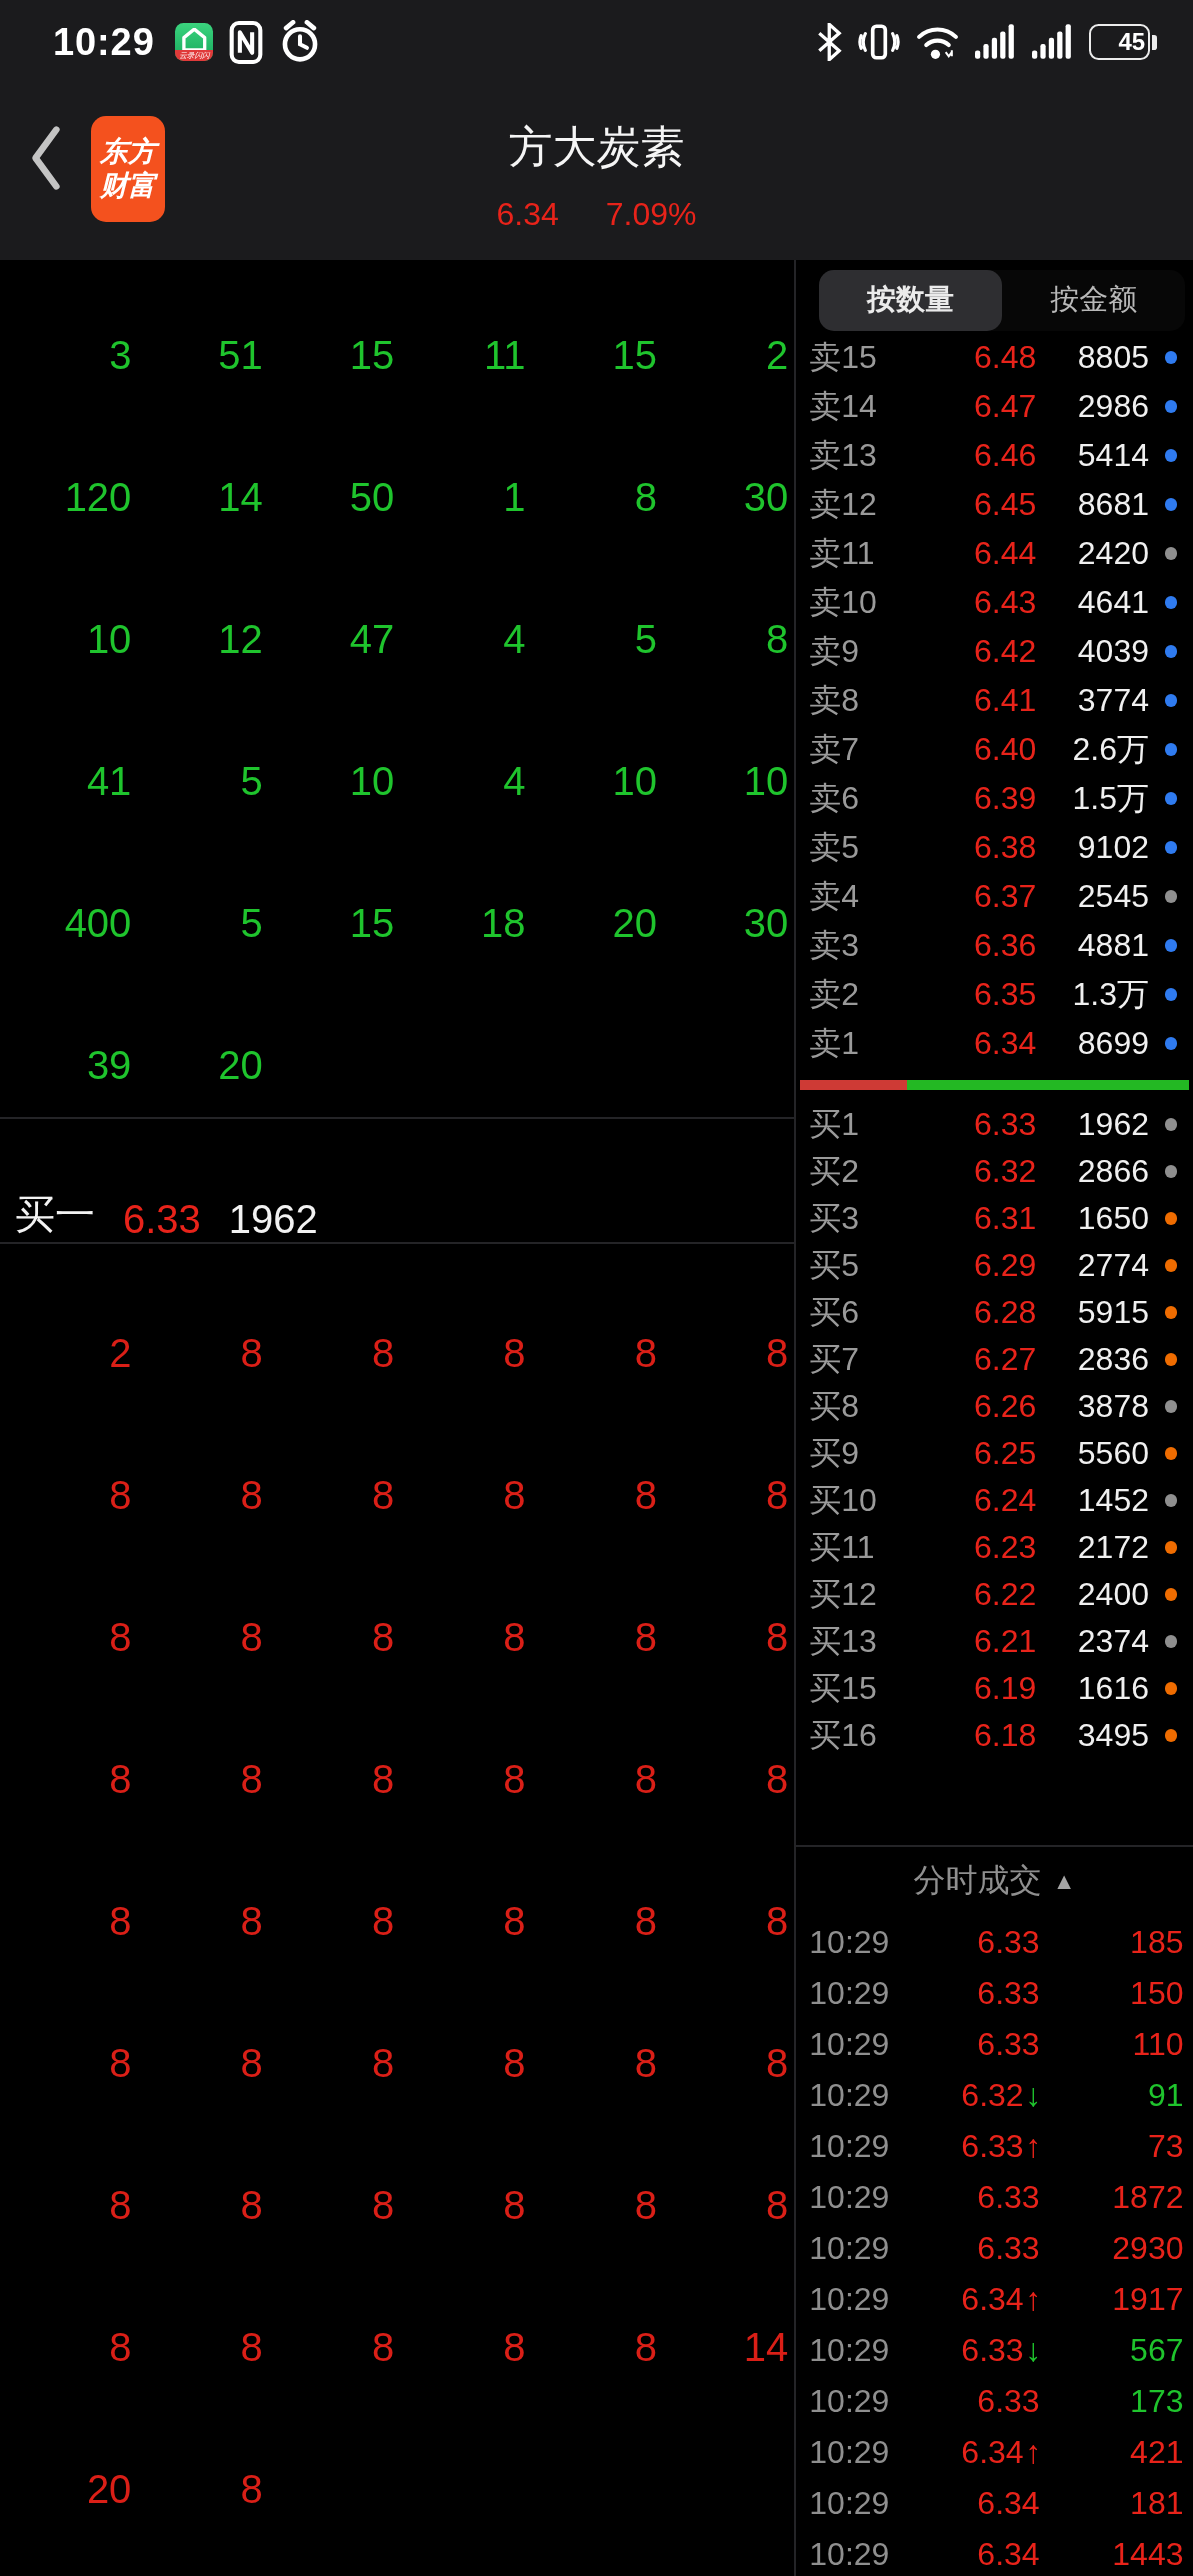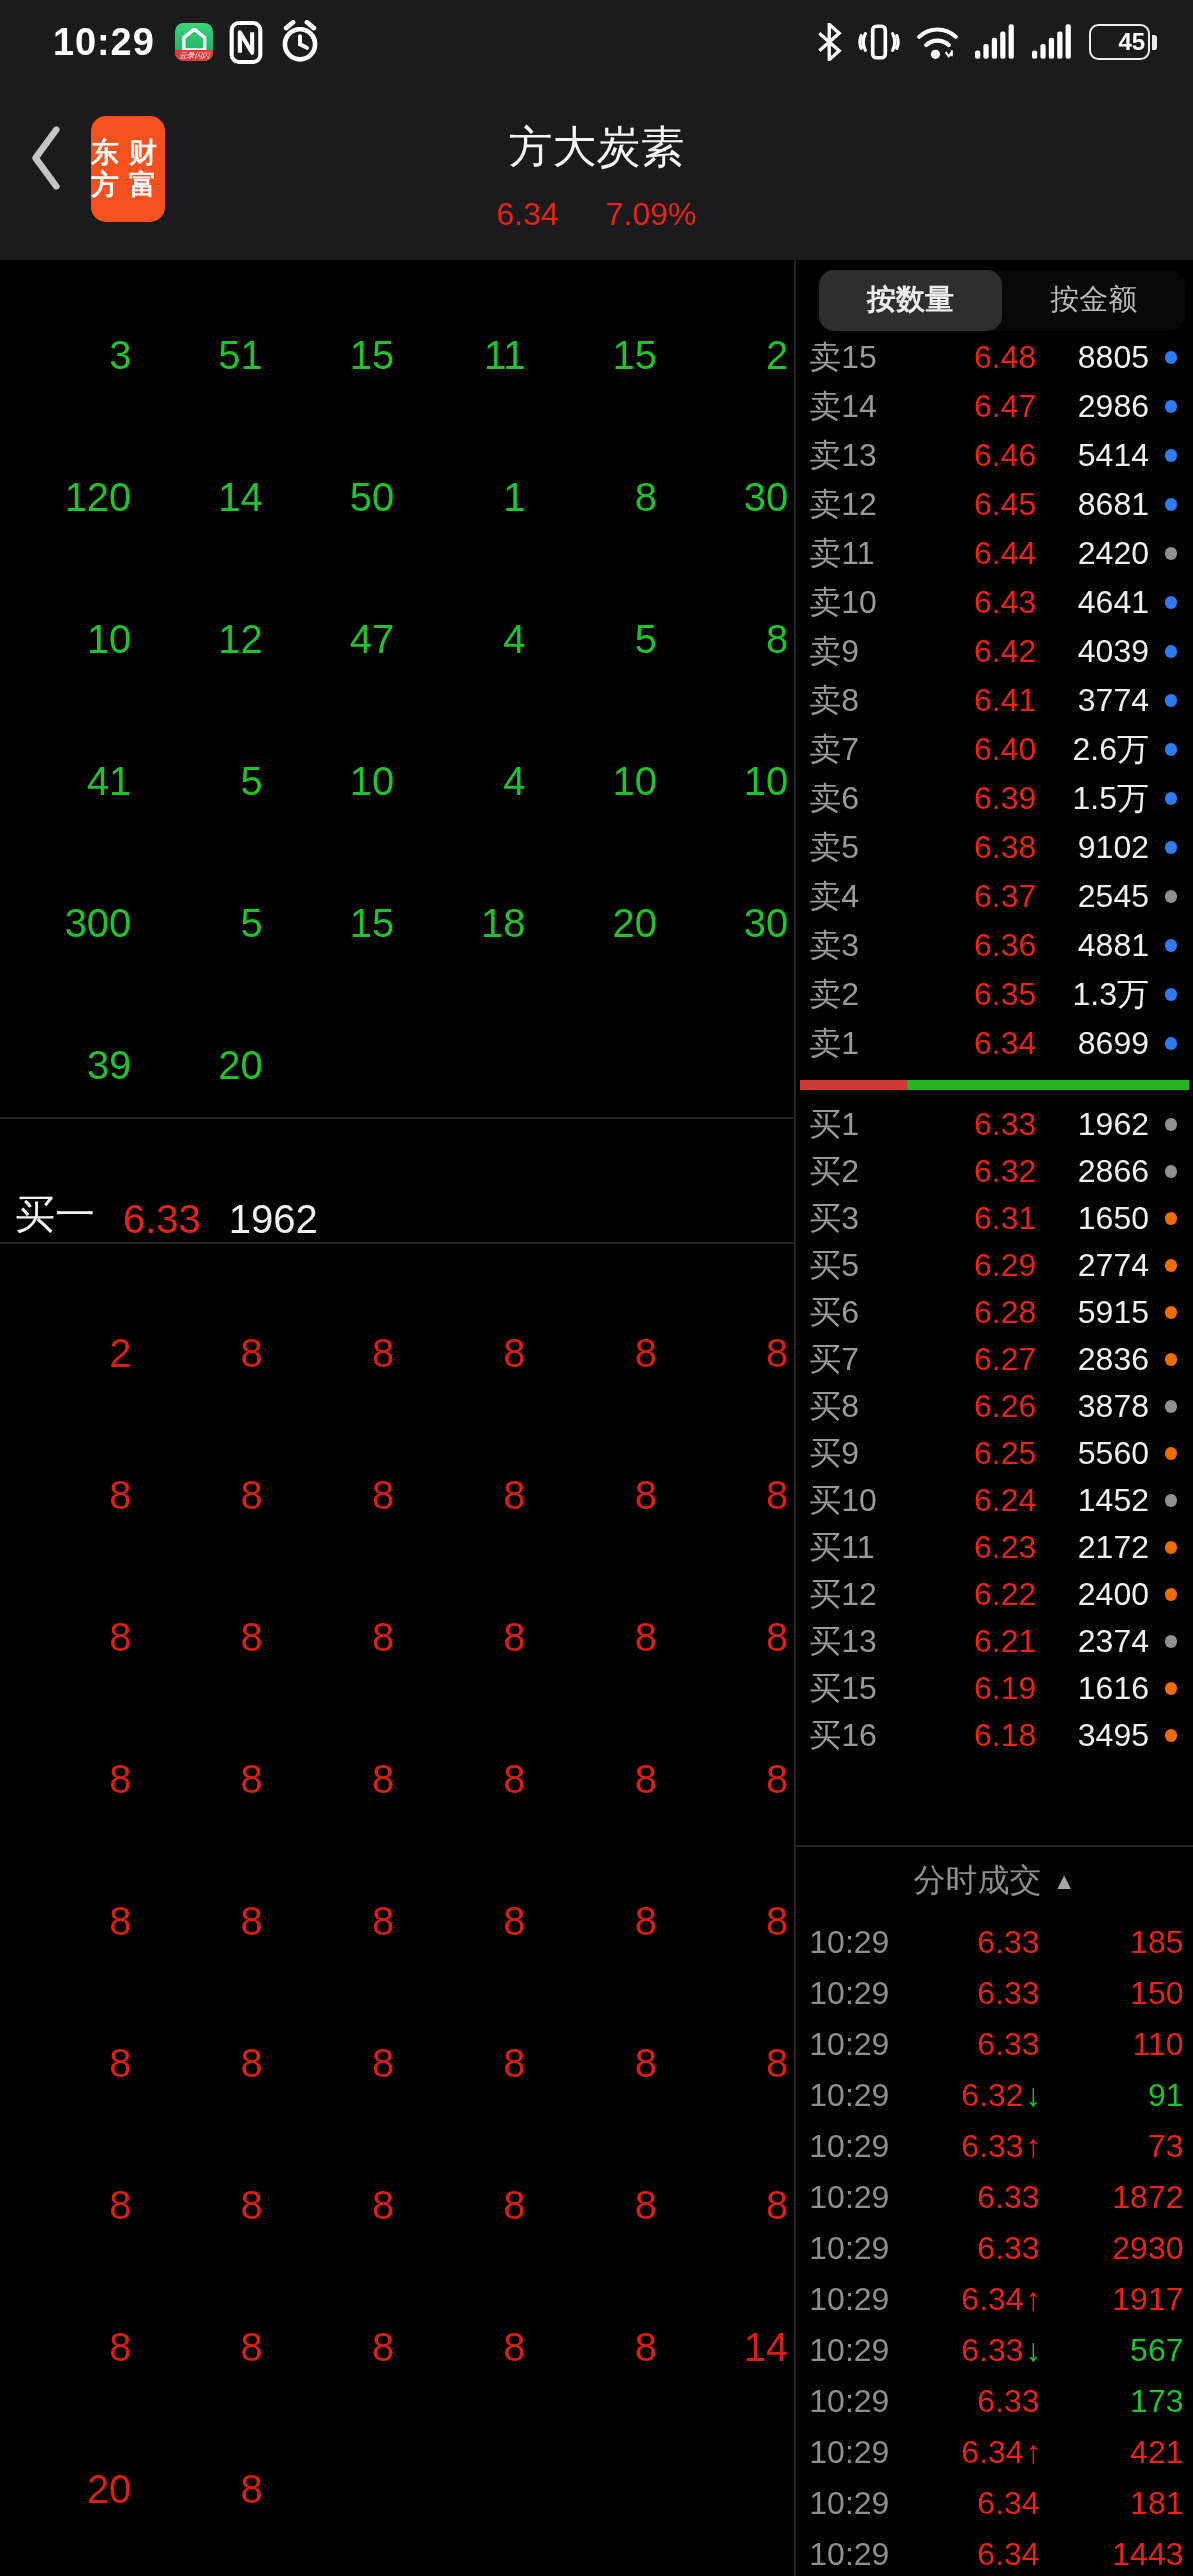--- a/index.html
+++ b/index.html
@@ -25,21 +25,21 @@
                    border-radius:0 0 8.5px 8.5px;color:#fff;font-size:7.6px;line-height:11.4px;text-align:center;overflow:hidden;font-style:italic;}
   .batt{position:relative;width:61px;height:36px;border:2.8px solid #ececec;border-radius:9.5px;display:flex;align-items:center;justify-content:center;overflow:hidden;}
   .batt-fill{position:absolute;left:0;top:0;bottom:0;background:#6a6a6a;}
   .batt span{position:relative;font-size:24px;font-weight:700;color:#fff;}
   .batt-nub{width:4.7px;height:15px;background:#ececec;border-radius:0 2.8px 2.8px 0;margin-left:2.8px;}
 
   
   .header{position:absolute;top:71px;left:0;right:0;height:189px;background:var(--bartop);}
   .back{position:absolute;left:28px;top:53px;cursor:pointer;}
   .logo{position:absolute;left:91px;top:45px;width:74px;height:106px;background:#f4511e;border-radius:15px;
-        display:flex;align-items:center;justify-content:center;gap:1.9px;}
+        display:flex;flex-direction:column;align-items:center;justify-content:center;gap:1.9px;font-style:italic;}
   .logo span{color:#fff;font-size:28px;font-weight:700;line-height:32px;}
   .title{position:absolute;top:47px;left:0;right:0;text-align:center;font-size:44px;color:#f5f5f5;}
   .sub{position:absolute;top:125px;left:0;right:0;text-align:center;font-size:32px;}
   .sub span{margin:0 19px;}
 
   
   .content-left{position:absolute;top:260px;left:0;width:794px;bottom:0;background:#000;}
   .vdiv{position:absolute;top:260px;left:794px;width:1.9px;bottom:0;background:var(--div);}
   .content-right{position:absolute;top:260px;left:796px;right:0;bottom:0;background:#000;overflow:hidden;}
 
@@ -206,21 +206,21 @@
       </div>
       <div style="display:contents">
         <span class="cell">41</span>
         <span class="cell">5</span>
         <span class="cell">10</span>
         <span class="cell">4</span>
         <span class="cell">10</span>
         <span class="cell">10</span>
       </div>
       <div style="display:contents">
-        <span class="cell">300</span>
+        <span class="cell">400</span>
         <span class="cell">5</span>
         <span class="cell">15</span>
         <span class="cell">18</span>
         <span class="cell">20</span>
         <span class="cell">30</span>
       </div>
       <div style="display:contents">
         <span class="cell">39</span>
         <span class="cell">20</span>
         <span class="cell"></span>

